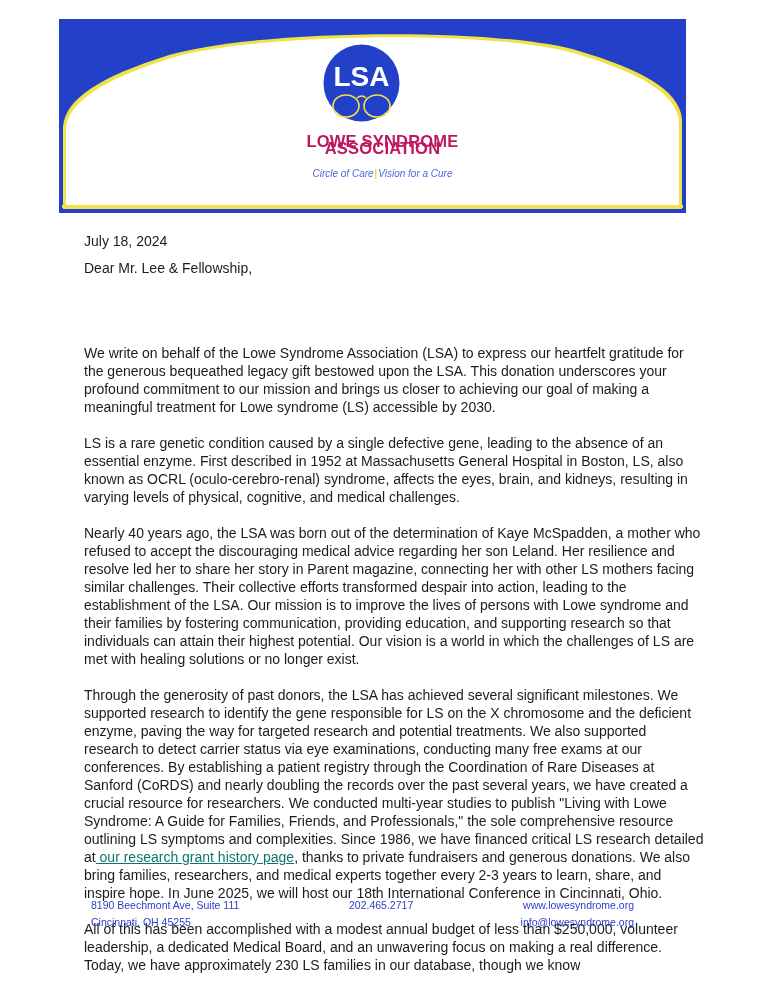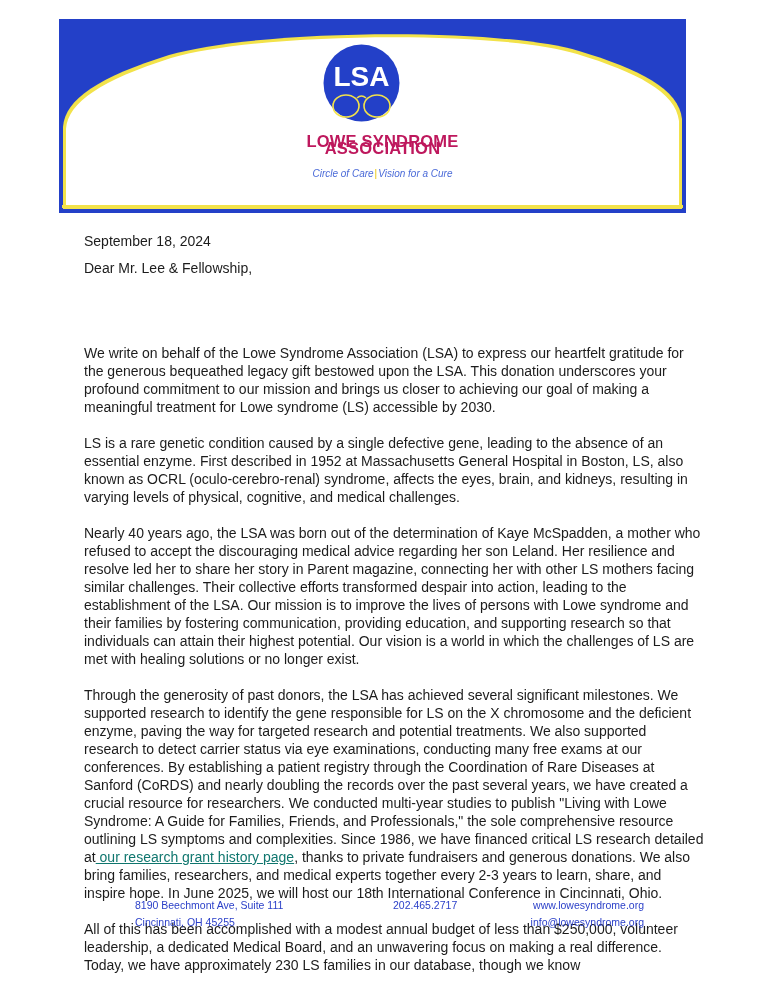--- a/index.html
+++ b/index.html
@@ -20,24 +20,24 @@
   .tagline .sep { color: #e8c400; font-style: normal; padding: 0 1px; }
 
   .body-text { position: absolute; left: 84px; width: 620px; font-size: 14px; line-height: 18px; color: #1c1c1c; }
   .date { top: 232px; }
   .greeting { top: 259px; }
   .para { margin-bottom: 18px; }
   .paras { top: 304px; margin-top: 40px; }
   .para .link { color: #0f766e; text-decoration: underline; }
 
   .footer { position: absolute; top: 897px; left: 0; width: 765px; font-size: 10.5px; color: #2a3fc8; line-height: 17px; }
-  .footer .col { position: absolute; margin-left: 44px; }
+  .footer .col { position: absolute; }
   .footer .left { left: 91px; }
   .footer .mid { left: 349px; }
-  .footer .right { right: 121px; text-align: right; }
+  .footer .right { right: 131px; text-align: right; }
 </style>
 </head>
 <body>
 
 <div class="letterhead">
   <svg width="627" height="194" viewBox="0 0 627 194">
     <rect x="0" y="0" width="627" height="194" fill="#2340c8"></rect>
     <path d="M4,190 L4,108 C6,80 40,58 110,36 C200,10 440,8 520,32 C580,50 620,70 623,100 L623,190 Z" fill="#f2e24a"></path>
     <path d="M7,187 L7,110 C9,83 43,61 112,39 C202,13 440,11 518,35 C577,53 617,73 620,102 L620,187 Z" fill="#ffffff"></path>
     <rect x="3" y="186" width="621" height="3" fill="#f2e24a"></rect>
@@ -53,21 +53,21 @@
     <path d="M34,54 Q38.5,50 43,54" fill="none" stroke="#f2e24a" stroke-width="1.6"></path>
   </svg>
 </div>
 
 <div class="org-name l1">LOWE SYNDROME</div>
 <div class="org-name l2">ASSOCIATION</div>
 <div class="tagline">
   <span>Circle of Care</span><span class="sep">|</span><span>Vision for a Cure</span>
 </div>
 
-<div class="body-text date">September 18, 2024</div>
+<div class="body-text date">July 18, 2024</div>
 <div class="body-text greeting">Dear Mr. Lee &amp; Fellowship,</div>
 
 <div class="body-text paras">
   <p class="para">We write on behalf of the Lowe Syndrome Association (LSA) to express our heartfelt gratitude for the generous bequeathed legacy gift bestowed upon the LSA. This donation underscores your profound commitment to our mission and brings us closer to achieving our goal of making a meaningful treatment for Lowe syndrome (LS) accessible by 2030.</p>
   <p class="para">LS is a rare genetic condition caused by a single defective gene, leading to the absence of an essential enzyme. First described in 1952 at Massachusetts General Hospital in Boston, LS, also known as OCRL (oculo-cerebro-renal) syndrome, affects the eyes, brain, and kidneys, resulting in varying levels of physical, cognitive, and medical challenges.</p>
   <p class="para">Nearly 40 years ago, the LSA was born out of the determination of Kaye McSpadden, a mother who refused to accept the discouraging medical advice regarding her son Leland. Her resilience and resolve led her to share her story in Parent magazine, connecting her with other LS mothers facing similar challenges. Their collective efforts transformed despair into action, leading to the establishment of the LSA.  Our mission is to improve the lives of persons with Lowe syndrome and their families by fostering communication, providing education, and supporting research so that individuals can attain their highest potential. Our vision is a world in which the challenges of LS are met with healing solutions or no longer exist.</p>
   <p class="para">
     <span>Through the generosity of past donors, the LSA has achieved several significant milestones. We supported research to identify the gene responsible for LS on the X chromosome and the deficient enzyme, paving the way for targeted research and potential treatments. We also supported research to detect carrier status via eye examinations, conducting many free exams at our conferences. By establishing a patient registry through the Coordination of Rare Diseases at Sanford (CoRDS) and nearly doubling the records over the past several years, we have created a crucial resource for researchers. We conducted multi-year studies to publish "Living with Lowe Syndrome: A Guide for Families, Friends, and Professionals," the sole comprehensive resource outlining LS symptoms and complexities. Since 1986, we have financed critical LS research detailed at</span><a class="link"> our research grant history page</a><span>, thanks to private fundraisers and generous donations. We also bring families, researchers, and medical experts together every 2-3 years to learn, share, and inspire hope. In June 2025, we will host our 18th International Conference in Cincinnati, Ohio.</span>
   </p>
   <p class="para">All of this has been accomplished with a modest annual budget of less than $250,000, volunteer leadership, a dedicated Medical Board, and an unwavering focus on making a real difference. Today, we have approximately 230 LS families in our database, though we know</p>

